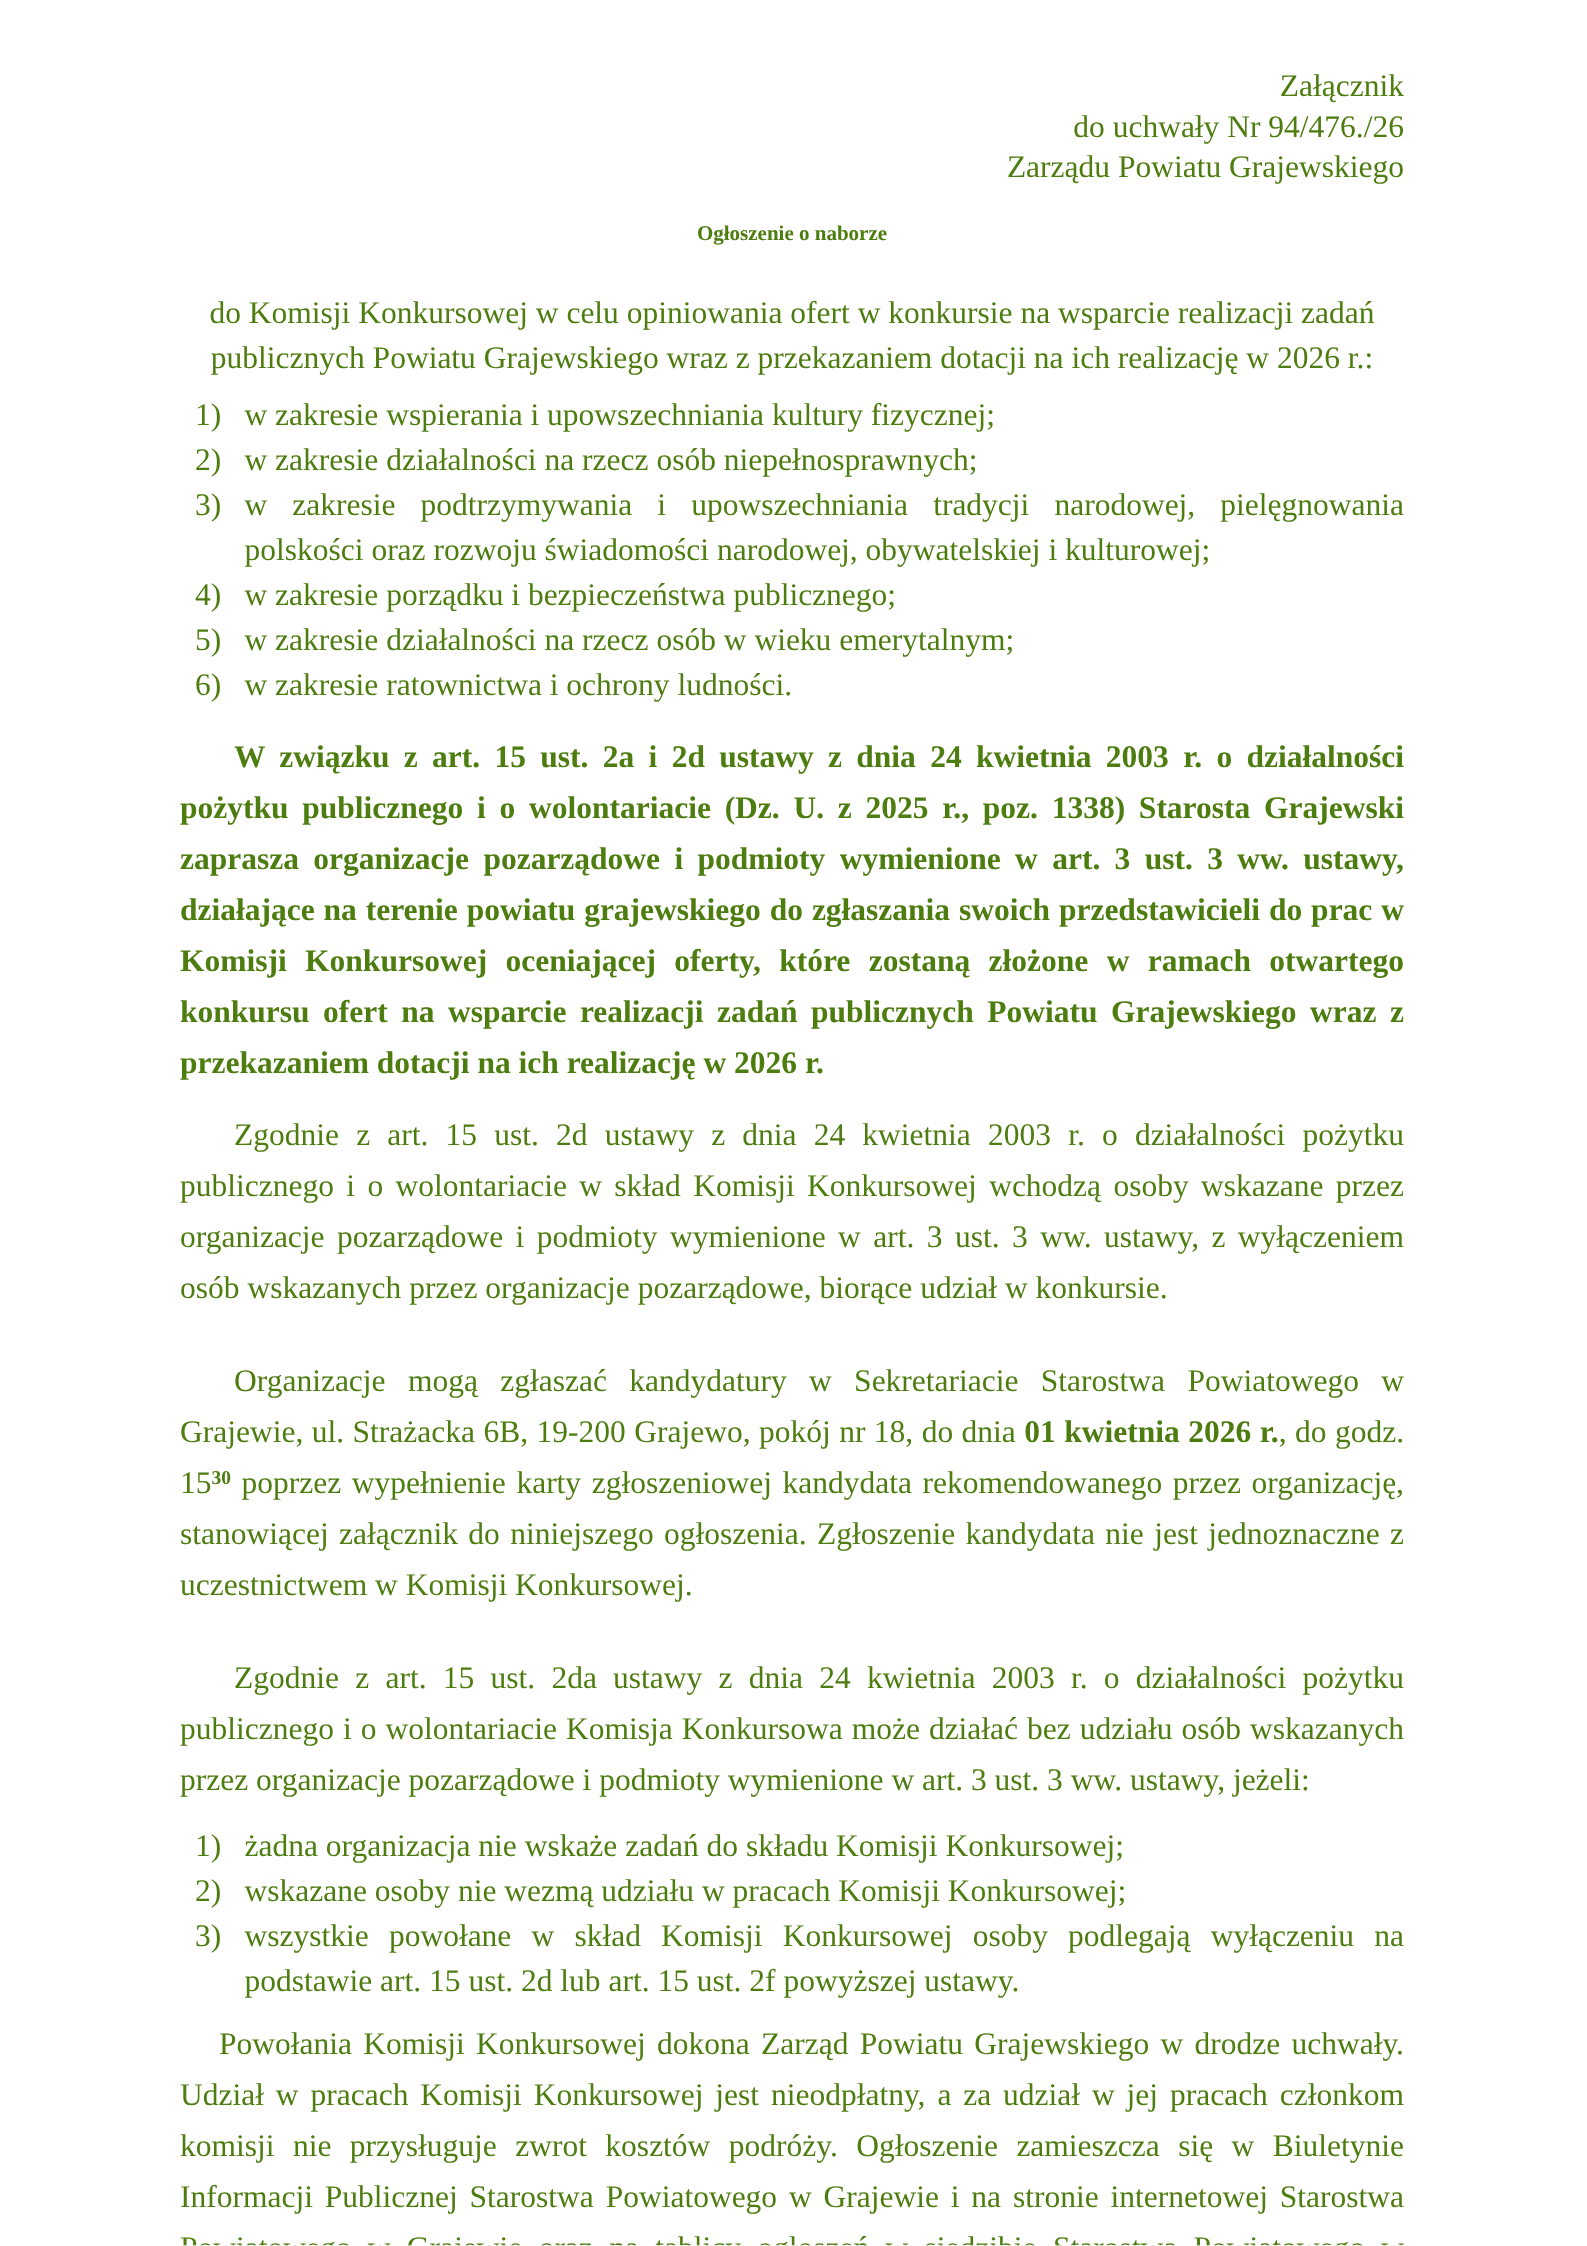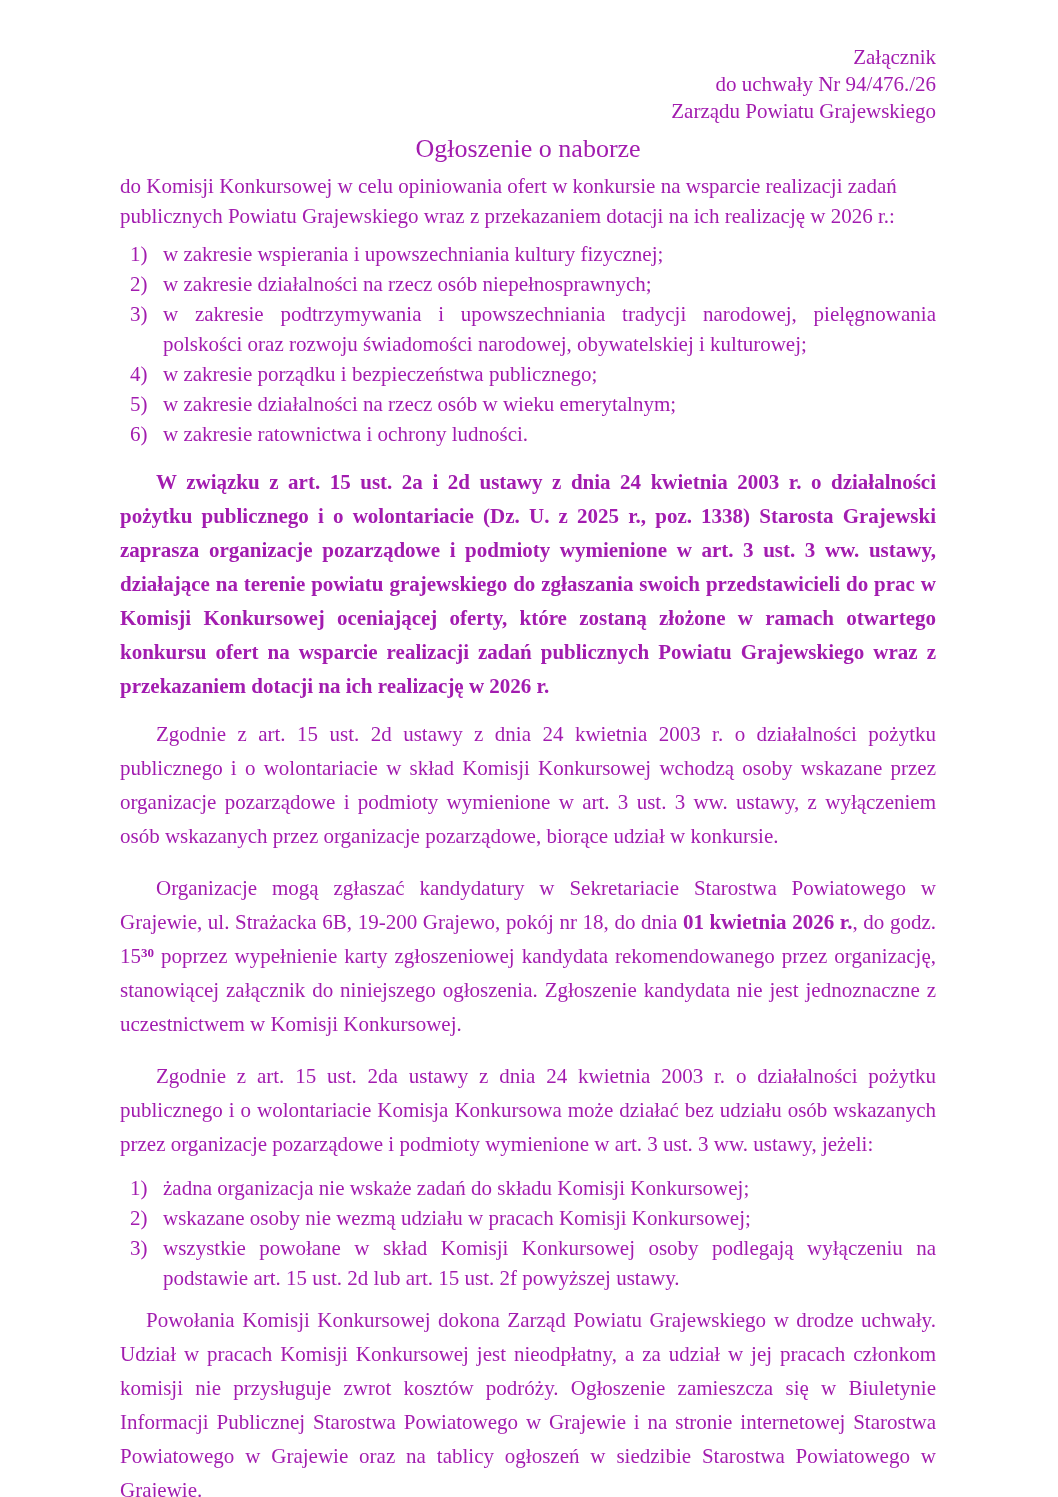--- a/index.html
+++ b/index.html
@@ -6,40 +6,41 @@
     margin: 0;
     padding: 0;
     background: #ffffff;
   }
   .page {
     position: relative;
     width: 1058px;
     height: 1497px;
     margin: 0 auto;
     background: #ffffff;
-    color: #a21caf;
+    color: #4d7c0f;
     font-family: "Liberation Serif", serif;
     font-size: 21px;
     box-sizing: border-box;
     padding: 44px 122px 0 120px;
     overflow: hidden;
   }
   .header-block {
     text-align: right;
     line-height: 27px;
   }
   .doc-title {
     text-align: center;
-    font-weight: 400;
-    font-size: 26px;
-    margin-top: 9px;
+    font-weight: 700;
+    font-size: 14px;
+    margin-top: 24px;
   }
   .intro {
+    text-align: center;
     line-height: 30px;
-    margin-top: 7px;
+    margin-top: 28px;
   }
   .num-list {
     margin-top: 8px;
     padding-left: 10px;
   }
   .num-list .li {
     display: flex;
     line-height: 30px;
   }
   .num-list .num {
@@ -50,21 +51,21 @@
     flex: 1;
     text-align: justify;
   }
   .para {
     text-align: justify;
     text-indent: 36px;
     line-height: 34px;
     margin-top: 14px;
   }
   .para.big-gap { margin-top: 16px; font-weight: bold; }
-  .para.mid-gap { margin-top: 18px; }
+  .para.mid-gap { margin-top: 28px; }
   .closing {
     text-indent: 26px;
     margin-top: 10px;
   }
   .sup-min {
     font-weight: 700;
     font-size: 13px;
     position: relative;
     top: -0.5em;
     line-height: 0;

